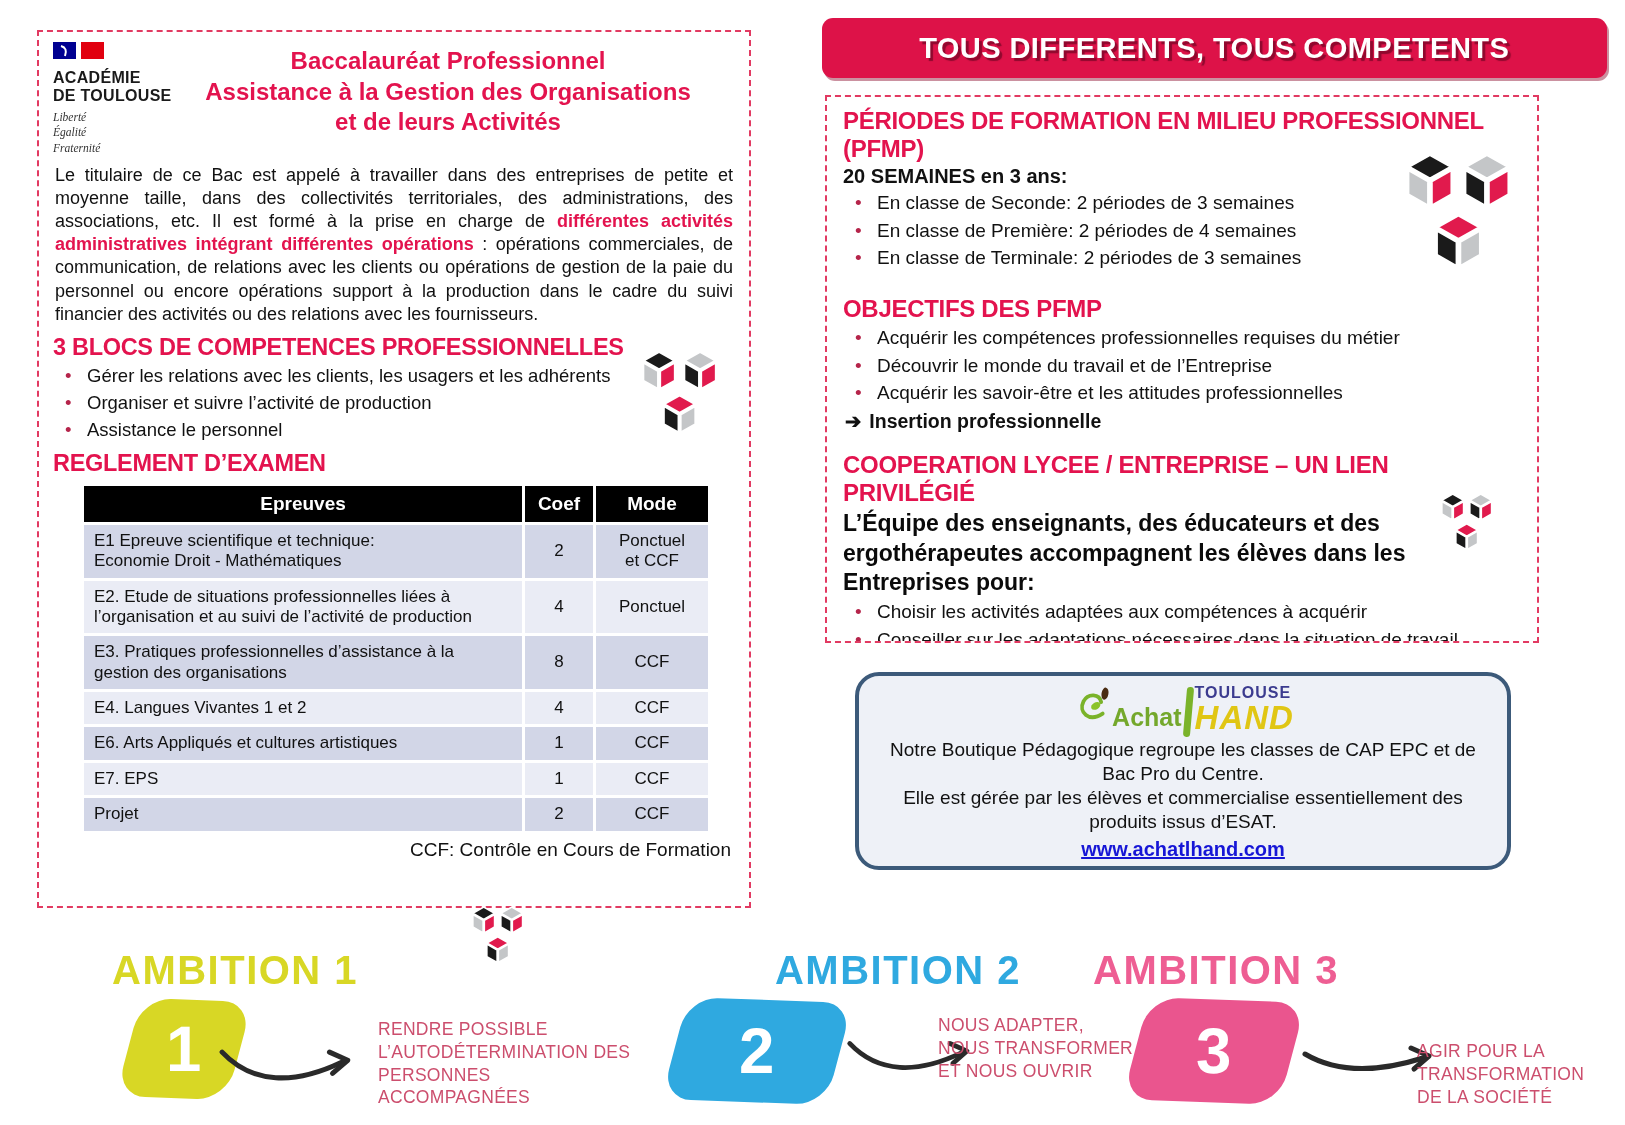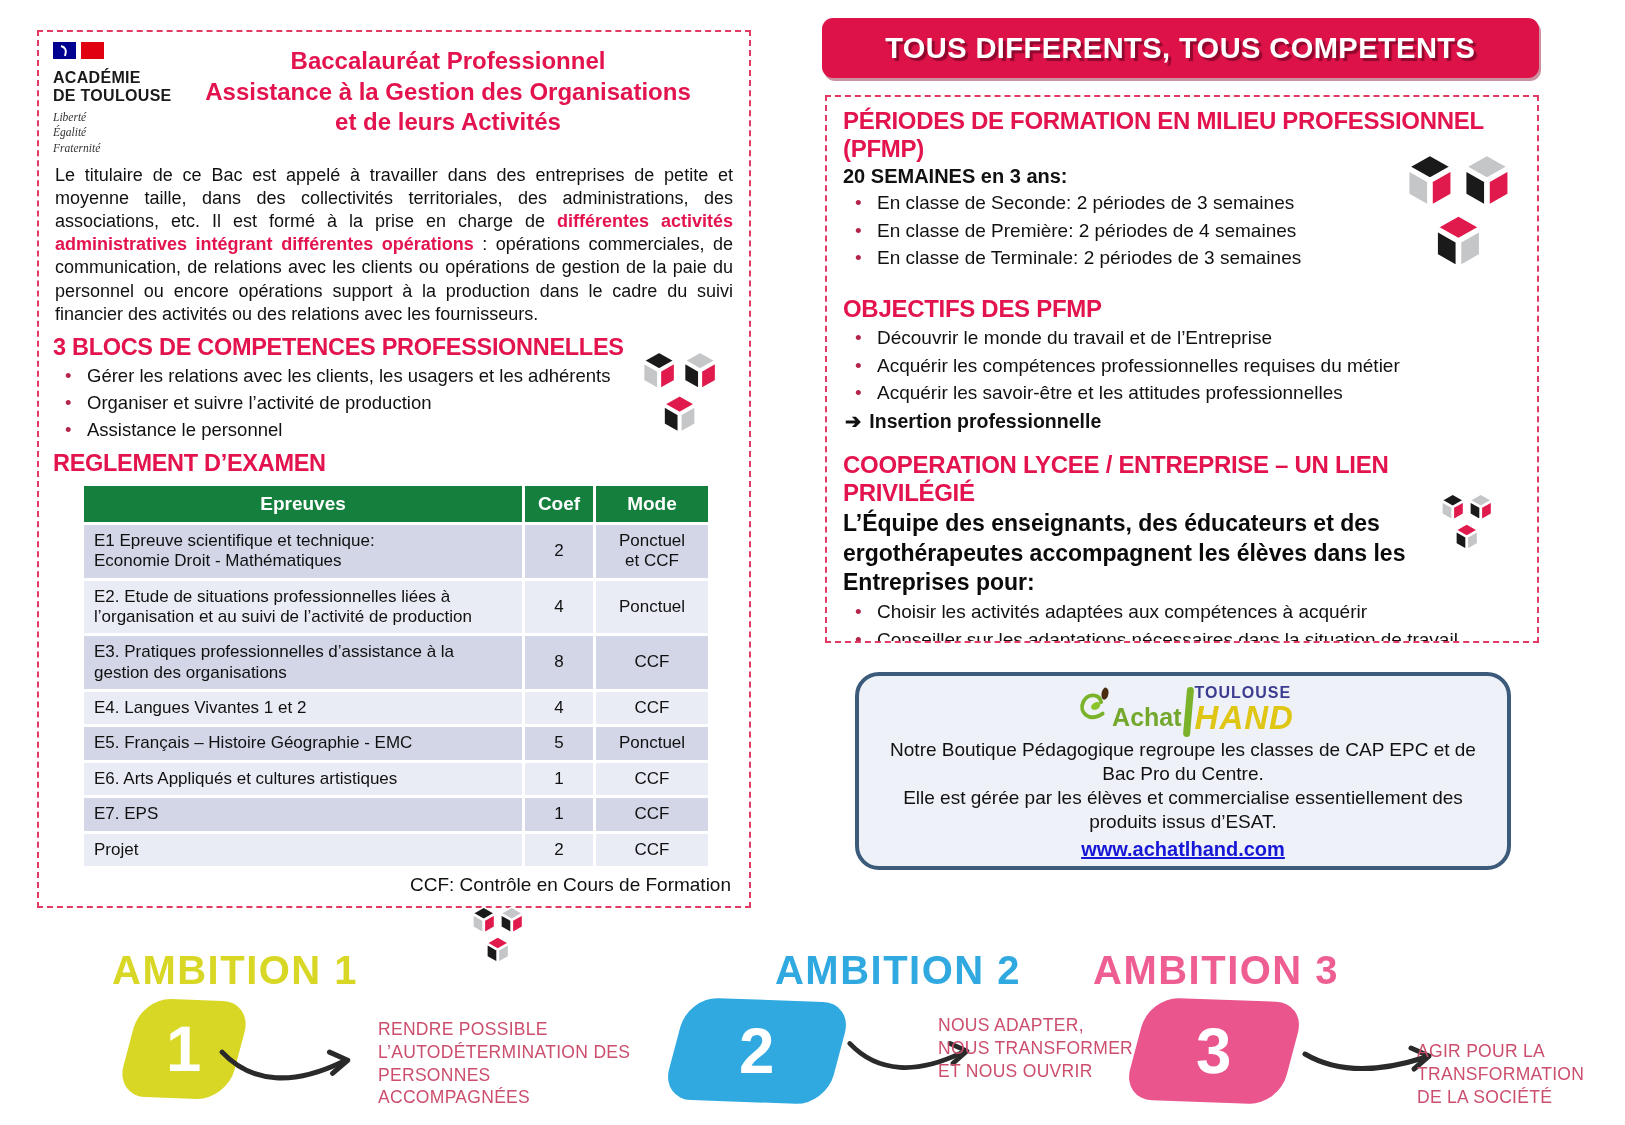--- a/index.html
+++ b/index.html
@@ -15,35 +15,35 @@
   .gov-name { font-weight:700; font-size:16px; line-height:1.12; margin-top:5px; letter-spacing:.3px; color:#1a1a1a; }
   .gov-motto { font-family:"Liberation Serif", serif; font-style:italic; font-size:11.5px; line-height:1.35; margin-top:5px; color:#333; }
   .lp-title { flex:1; text-align:center; color:#e3134e; font-weight:700; font-size:24px; line-height:1.28; padding:4px 14px 0 0; }
   .lp-intro { margin:8px 2px 0; font-size:18px; line-height:1.28; text-align:justify; }
   .hl { color:#e3134e; font-weight:700; }
   .lp-h { color:#e3134e; font-weight:700; font-size:23.5px; letter-spacing:-.3px; margin:8px 0 2px; }
   ul.bullets { list-style:none; margin:2px 0 0; padding:0; }
   .bullets li { position:relative; padding-left:34px; font-size:18.5px; line-height:1.3; margin:3px 0; }
   .bullets li::before { content:"•"; position:absolute; left:12px; top:0; color:#b5244a; }
   .exam-table { border-collapse:separate; border-spacing:3px; margin:6px 0 0 28px; width:630px; }
-  .exam-table th { background:#15803d; color:#fff; font-size:19px; font-weight:700; padding:7px 4px; }
+  .exam-table th { background:#000000; color:#fff; font-size:19px; font-weight:700; padding:7px 4px; }
   .exam-table td { font-size:17px; line-height:1.2; padding:6px 10px; white-space:pre-line; vertical-align:middle; }
   .exam-table tbody tr:nth-child(odd) td { background:#d2d6e7; }
   .exam-table tbody tr:nth-child(even) td { background:#eaecf5; }
   .col-coef { width:68px; }
   .exam-table td.c-coef, .exam-table td.c-mode { text-align:center; }
   .col-mode { width:112px; }
   .exam-note { text-align:right; padding-right:4px; font-size:19px; margin-top:5px; }
 
   .cubes { display:block; }
   .cubes-left { position:absolute; left:600px; top:318px; width:82px; }
   .cubes-bottom { position:absolute; left:470px; top:906px; width:56px; }
 
   
-  .banner { position:absolute; left:822px; top:18px; width:717px; height:60px; background:#dd1248;
+  .banner { position:absolute; left:822px; top:18px; width:785px; height:60px; background:#dd1248;
             border-radius:11px; display:flex; align-items:center; justify-content:center;
             box-shadow:2px 3px 0 rgba(140,10,45,.45); }
   .banner-text { color:#fff; font-weight:700; font-size:30px; letter-spacing:.4px;
                  text-shadow:3px 3px 1px rgba(80,0,25,.55); transform:scaleX(.97); }
 
   .right-panel { position:absolute; left:825px; top:95px; width:714px; height:548px;
                  border:2px dashed #e23a62; padding:8px 16px; overflow:hidden; }
   .rp-h { color:#e3134e; font-weight:700; font-size:24px; letter-spacing:-.3px; margin:2px 0 2px; }
   .rp-sub { font-weight:700; font-size:20px; margin:2px 0 2px; }
   .rp .bullets li { font-size:19px; }
@@ -183,25 +183,20 @@
 gestion des organisations</td>
             <td class="c-coef">8</td>
             <td class="c-mode">CCF</td>
           </tr>
         <tr>
             <td>E4. Langues Vivantes 1 et 2</td>
             <td class="c-coef">4</td>
             <td class="c-mode">CCF</td>
           </tr>
         <tr>
-            <td>E5. Français – Histoire Géographie - EMC</td>
-            <td class="c-coef">5</td>
-            <td class="c-mode">Ponctuel</td>
-          </tr>
-        <tr>
             <td>E6. Arts Appliqués et cultures artistiques</td>
             <td class="c-coef">1</td>
             <td class="c-mode">CCF</td>
           </tr>
         <tr>
             <td>E7. EPS</td>
             <td class="c-coef">1</td>
             <td class="c-mode">CCF</td>
           </tr>
         <tr>
@@ -231,22 +226,22 @@
     <div class="rp-h">PÉRIODES DE FORMATION EN MILIEU PROFESSIONNEL (PFMP)</div>
     <div class="rp-sub">20 SEMAINES en 3 ans:</div>
     <ul class="bullets">
       <li>En classe de Seconde: 2 périodes de 3 semaines</li>
       <li>En classe de Première: 2 périodes de 4 semaines</li>
       <li>En classe de Terminale: 2 périodes de 3 semaines</li>
     </ul>
 
     <div class="rp-h mt16">OBJECTIFS DES PFMP</div>
     <ul class="bullets">
+      <li>Acquérir les compétences professionnelles requises du métier</li>
       <li>Découvrir le monde du travail et de l’Entreprise</li>
-      <li>Acquérir les compétences professionnelles requises du métier</li>
       <li>Acquérir les savoir-être et les attitudes professionnelles</li>
     </ul>
     <div class="arrow-note"><span class="arrow-glyph">➔</span><span>Insertion professionnelle</span></div>
 
     <div class="rp-h mt18">COOPERATION LYCEE / ENTREPRISE – UN LIEN PRIVILÉGIÉ</div>
     <div class="rp-lead">L’Équipe des enseignants, des éducateurs et des ergothérapeutes accompagnent les élèves dans les Entreprises pour:</div>
     <ul class="bullets mt16">
       <li>Choisir les activités adaptées aux compétences à acquérir</li>
       <li>Conseiller sur les adaptations nécessaires dans la situation de travail</li>
 

